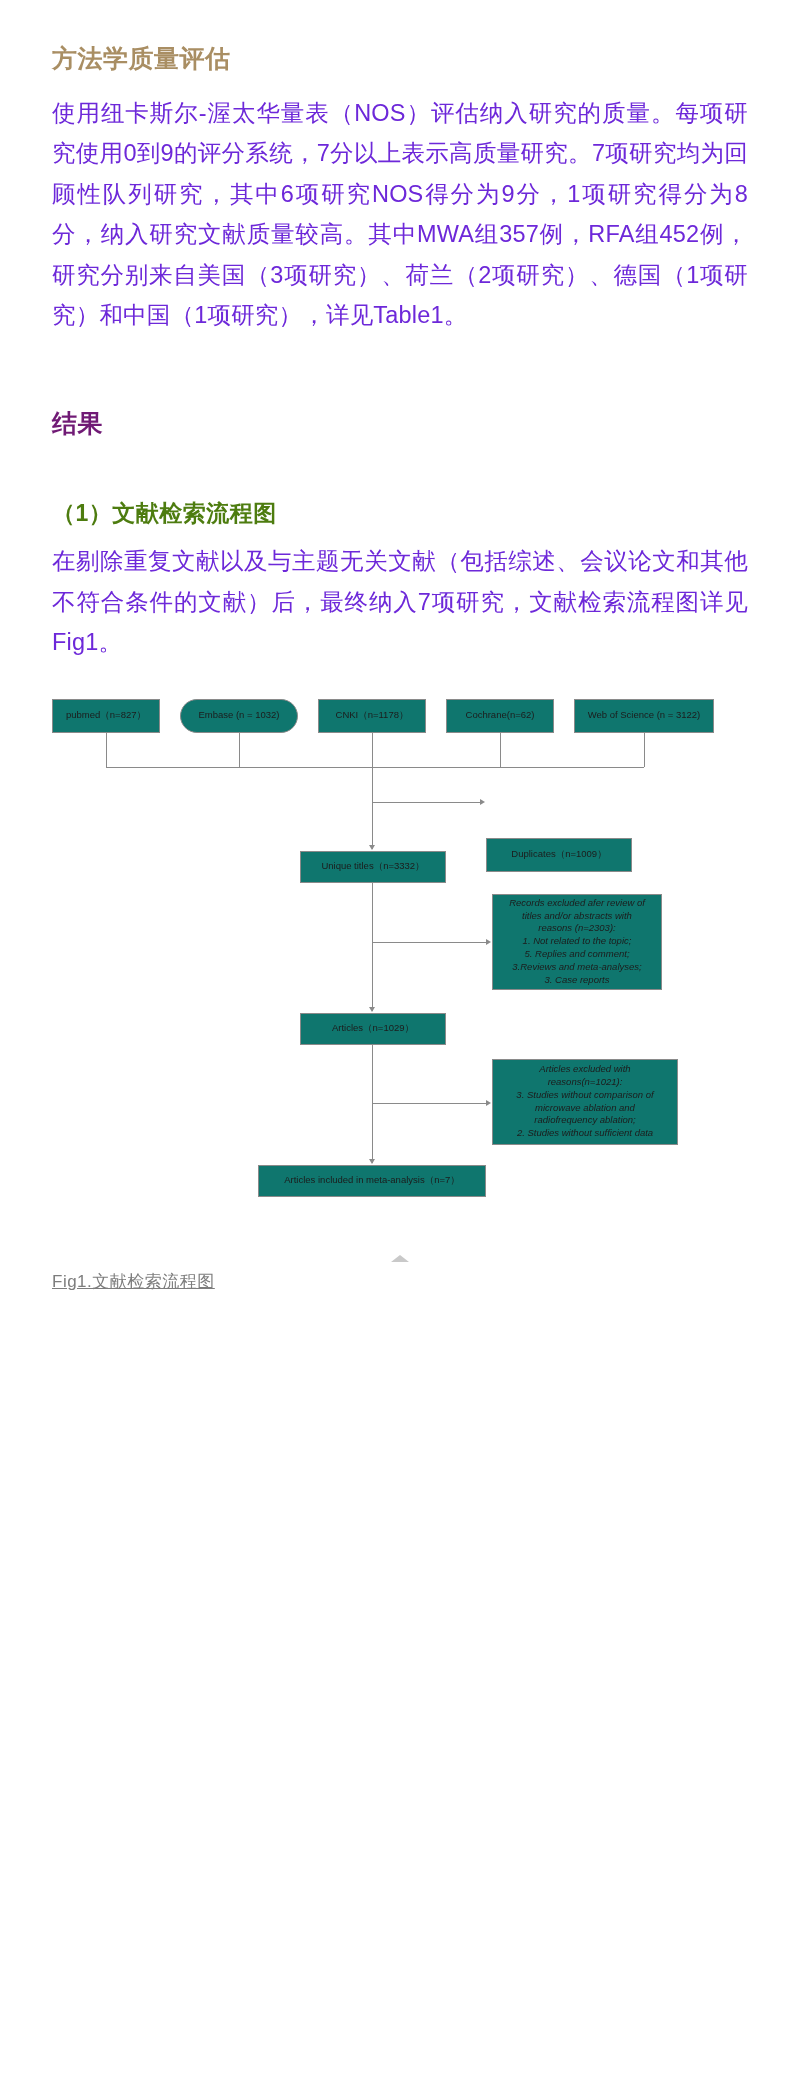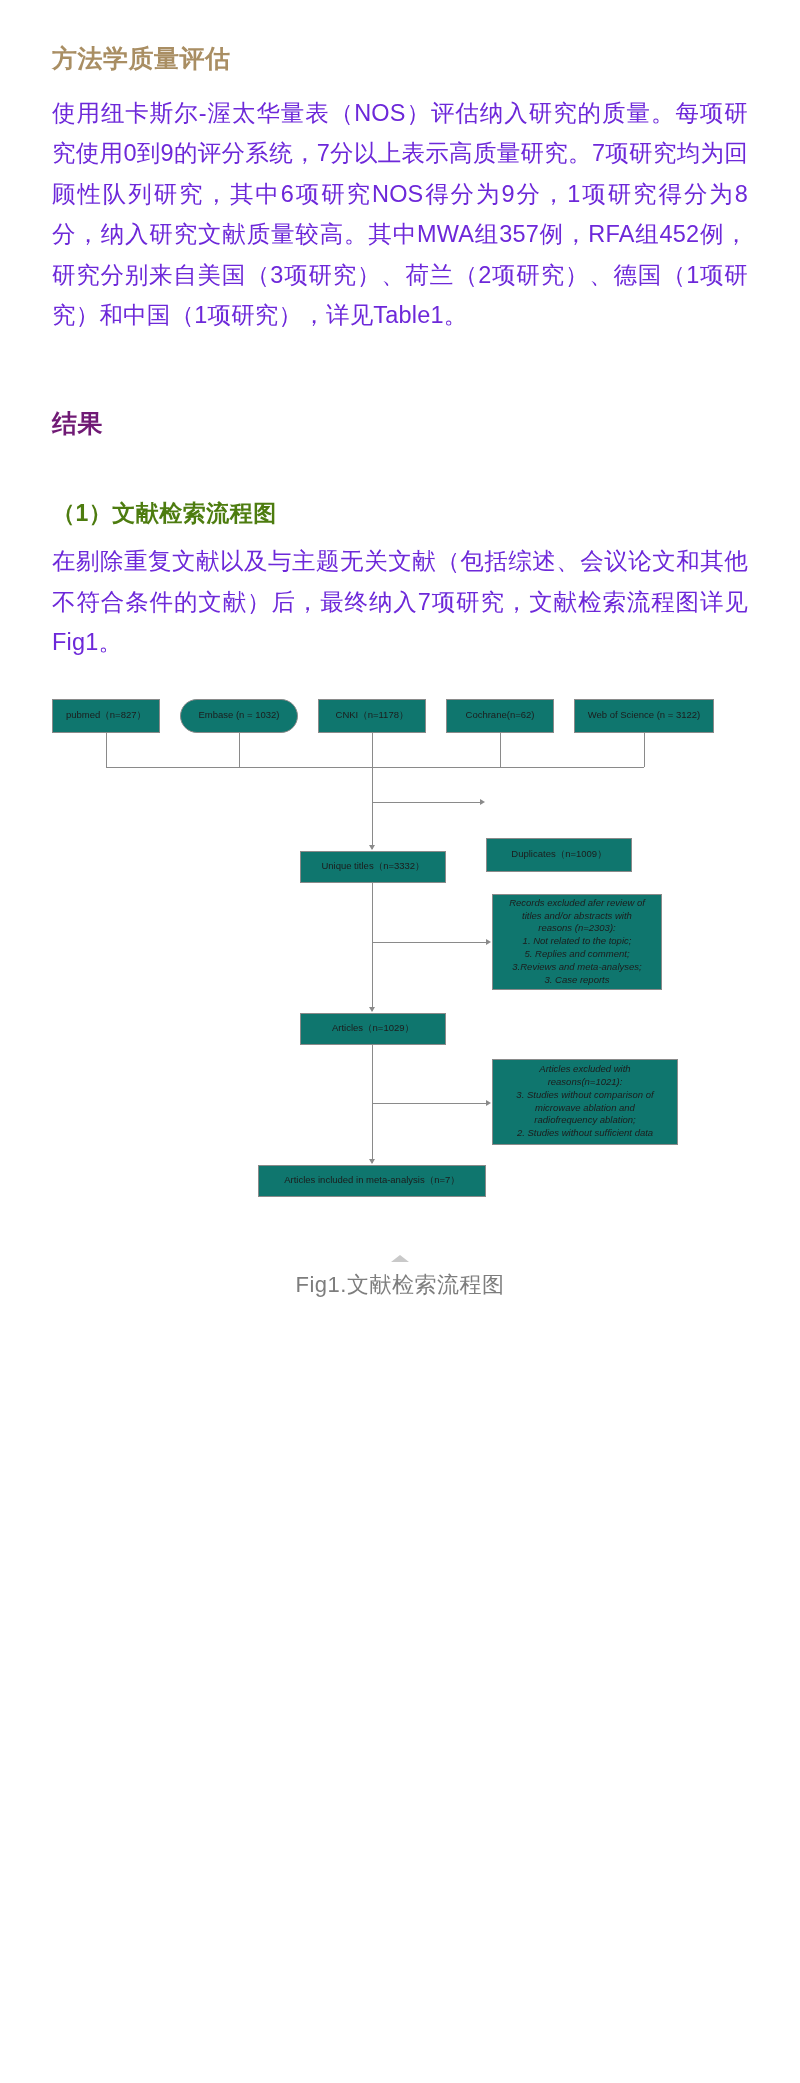--- a/index.html
+++ b/index.html
@@ -96,25 +96,25 @@
     border-right: 3.2px solid transparent;
   }
   .flow .multiline {
     display: block;
     width: 100%;
     font-style: italic;
   }
   .flow .multiline div { display: block; }
 
   .fig-caption {
-    text-align: center;
-    font-size: 22px;
+    font-size: 17px;
     color: #7d7d7d;
     margin-top: 46px;
     letter-spacing: 0.5px;
+    text-decoration: underline;
   }
   .caret-up {
     width: 0; height: 0;
     margin: 0 auto 8px auto;
     border-bottom: 7px solid #c9c9c9;
     border-left: 9px solid transparent;
     border-right: 9px solid transparent;
   }
 </style>
 </head>

